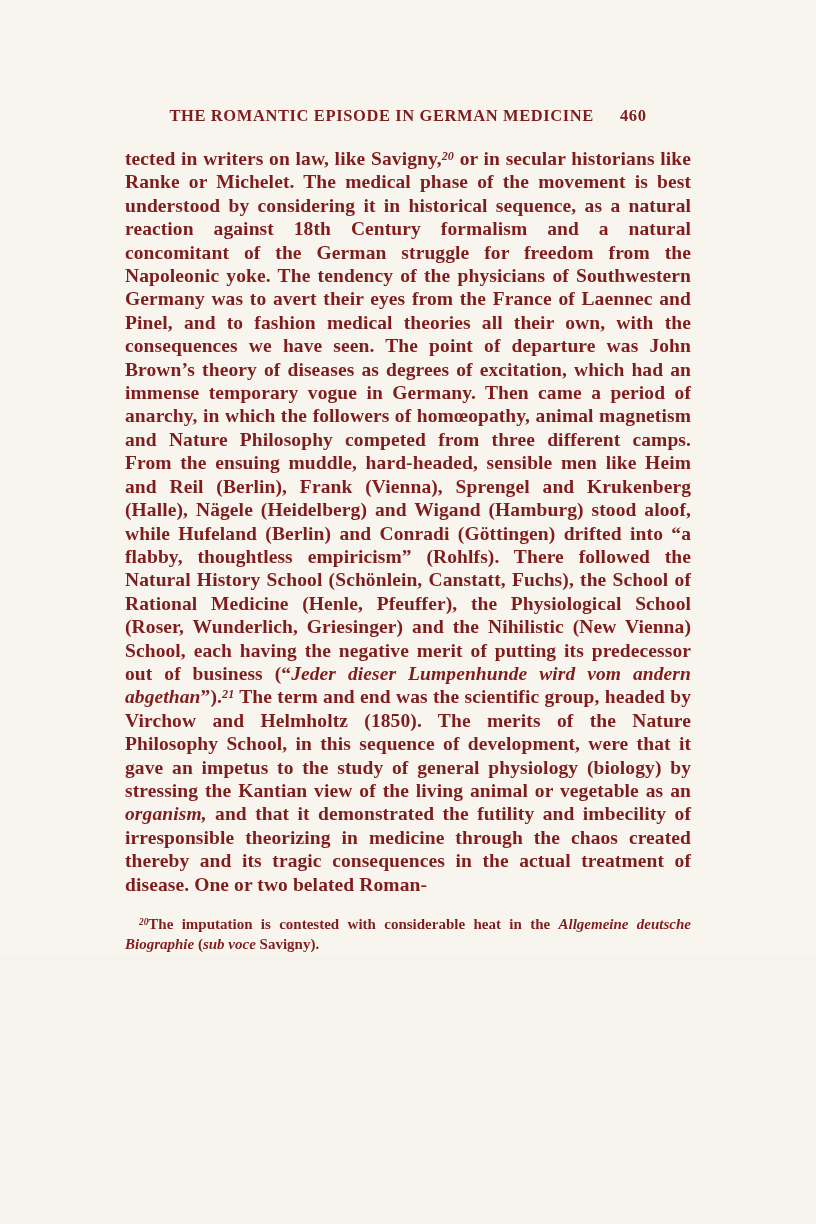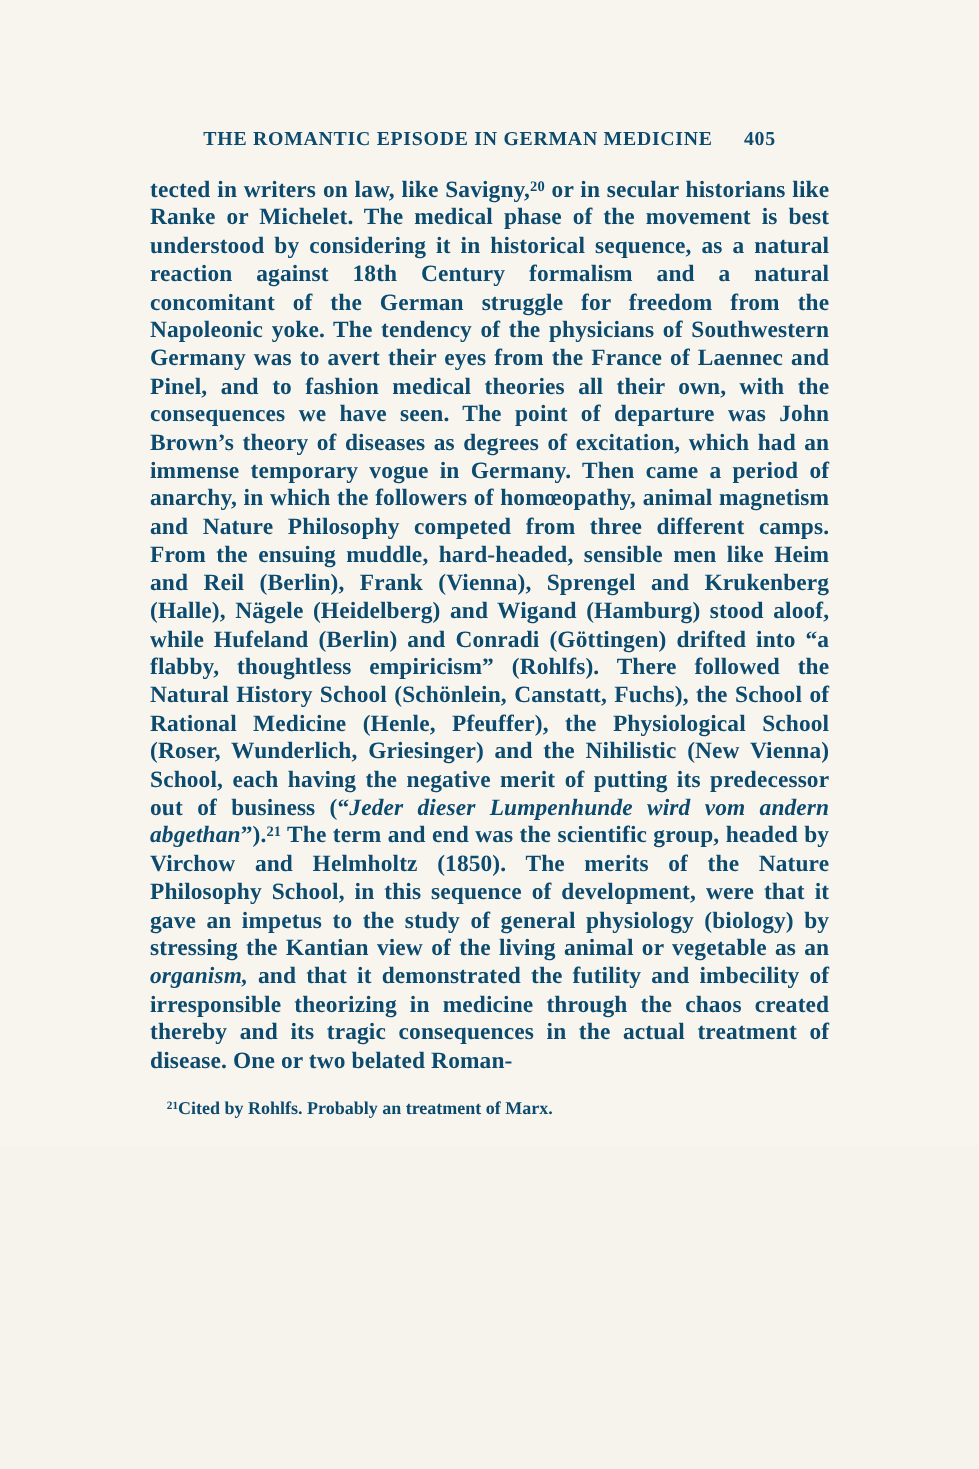--- a/index.html
+++ b/index.html
@@ -6,21 +6,21 @@
     margin: 0;
     padding: 0;
     background: #f6f3ec;
   }
   .page {
     position: relative;
     width: 816px;
     height: 955px;
     background: #f8f5ef;
     font-family: "Liberation Serif", serif;
-    color: #0c4a6e;
+    color: #7f1d1d;
     box-sizing: border-box;
     overflow: hidden;
     padding-left: 23px;
   }
   .content {
     position: absolute;
     left: 125px;
     top: 106px;
     width: 566px;
   }
@@ -44,20 +44,21 @@
     letter-spacing: 0.1px;
   }
   .it {
     font-style: italic;
   }
   .sup {
     font-size: 62%;
     position: relative;
     top: -0.45em;
     line-height: 0;
+    font-style: italic;
   }
   .footnotes {
     margin-top: 19px;
   }
   .footnote {
     margin: 0;
     font-size: 15px;
     line-height: 19.5px;
     font-weight: bold;
     text-align: justify;
@@ -65,26 +66,27 @@
   }
 </style>
 </head>
 <body>
 
 <div class="page">
   <div class="content">
 
     <div class="running-head">
       <span>THE ROMANTIC EPISODE IN GERMAN MEDICINE</span>
-      <span>405</span>
+      <span>460</span>
     </div>
 
     <p class="body-text"><span>tected in writers on law, like Savigny,</span><span class="sup">20</span><span> or in secular historians like Ranke or Michelet. The medical phase of the movement is best understood by considering it in historical sequence, as a natural reaction against 18th Century formalism and a natural concomitant of the German struggle for freedom from the Napoleonic yoke. The tendency of the physicians of Southwestern Germany was to avert their eyes from the France of Laennec and Pinel, and to fashion medical theories all their own, with the consequences we have seen. The point of departure was John Brown’s theory of diseases as degrees of excitation, which had an immense temporary vogue in Germany. Then came a period of anarchy, in which the followers of homœopathy, animal magnetism and Nature Philosophy competed from three different camps. From the ensuing muddle, hard-headed, sensible men like Heim and Reil (Berlin), Frank (Vienna), Sprengel and Krukenberg (Halle), Nägele (Heidelberg) and Wigand (Hamburg) stood aloof, while Hufeland (Berlin) and Conradi (Göttingen) drifted into “a flabby, thoughtless empiricism” (Rohlfs). There followed the Natural History School (Schönlein, Canstatt, Fuchs), the School of Rational Medicine (Henle, Pfeuffer), the Physiological School (Roser, Wunderlich, Griesinger) and the Nihilistic (New Vienna) School, each having the negative merit of putting its predecessor out of business (“</span><span class="it">Jeder dieser Lumpenhunde wird vom andern abgethan</span><span>”).</span><span class="sup">21</span><span> The term and end was the scientific group, headed by Virchow and Helmholtz (1850). The merits of the Nature Philosophy School, in this sequence of development, were that it gave an impetus to the study of general physiology (biology) by stressing the Kantian view of the living animal or vegetable as an </span><span class="it">organism,</span><span> and that it demonstrated the futility and imbecility of irresponsible theorizing in medicine through the chaos created thereby and its tragic consequences in the actual treatment of disease. One or two belated Roman-</span></p>
 
     <div class="footnotes">
 
+      <p class="footnote"><span class="sup">20</span><span>The imputation is contested with considerable heat in the </span><span class="it">Allgemeine deutsche Biographie</span><span> (</span><span class="it">sub voce</span><span> Savigny).</span></p>
 
       <p class="footnote"><span class="sup">21</span><span>Cited by Rohlfs. Probably an treatment of Marx.</span></p>
 
     </div>
 
   </div>
 </div>
 
 </body></html>

